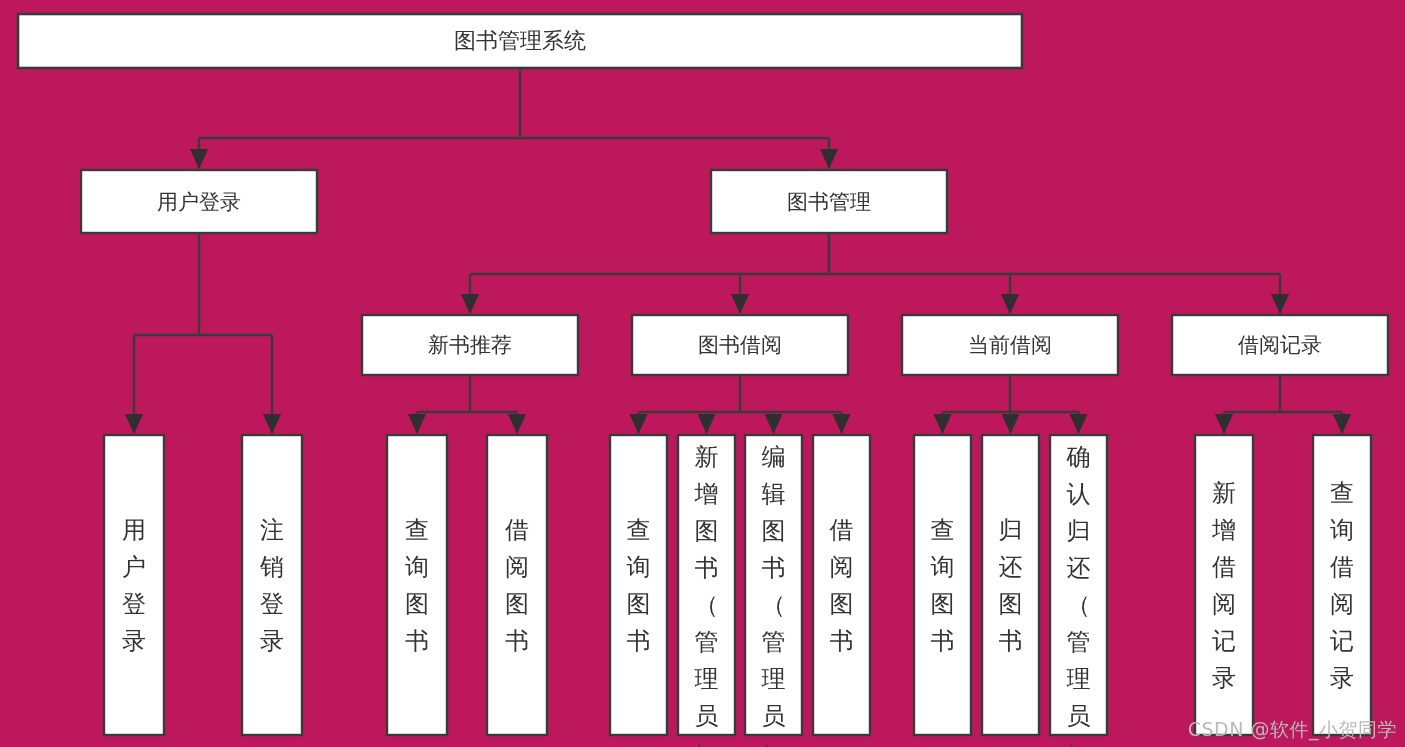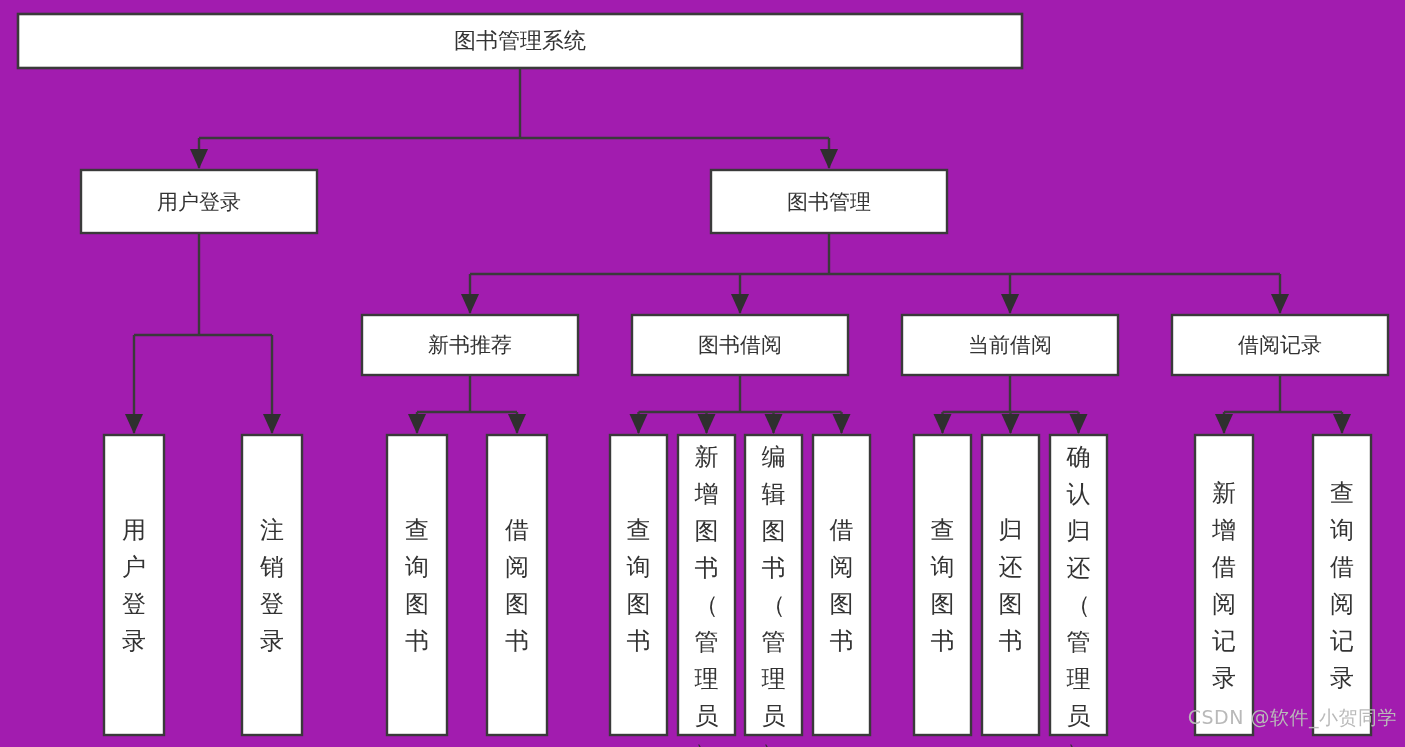--- a/index.html
+++ b/index.html
@@ -10,21 +10,21 @@
   body {
     width: 1405px;
     height: 747px;
     font-family: "DejaVu Sans", "Liberation Sans", sans-serif;
     overflow: hidden;
   }
   #diagram-root {
     position: relative;
     width: 1405px;
     height: 747px;
-    background: #a21caf;
+    background: #be185d;
   }
   svg#flow-svg {
     position: absolute;
     left: 0;
     top: 0;
     width: 1405px;
     height: 747px;
     display: block;
   }
   .node-box {
@@ -57,21 +57,21 @@
   }
   .leaf-label {
     fill: #333333;
     font-family: "DejaVu Sans", "Liberation Sans", sans-serif;
     font-size: 24px;
     text-anchor: middle;
   }
   .watermark {
     position: absolute;
     right: 8px;
-    bottom: 16px;
+    bottom: 4px;
     font-family: "DejaVu Sans", "Liberation Sans", sans-serif;
     font-size: 19px;
     color: #b9b9b9;
     letter-spacing: 0.5px;
     white-space: nowrap;
     user-select: none;
     text-align: right;
   }
 </style>
 </head>

